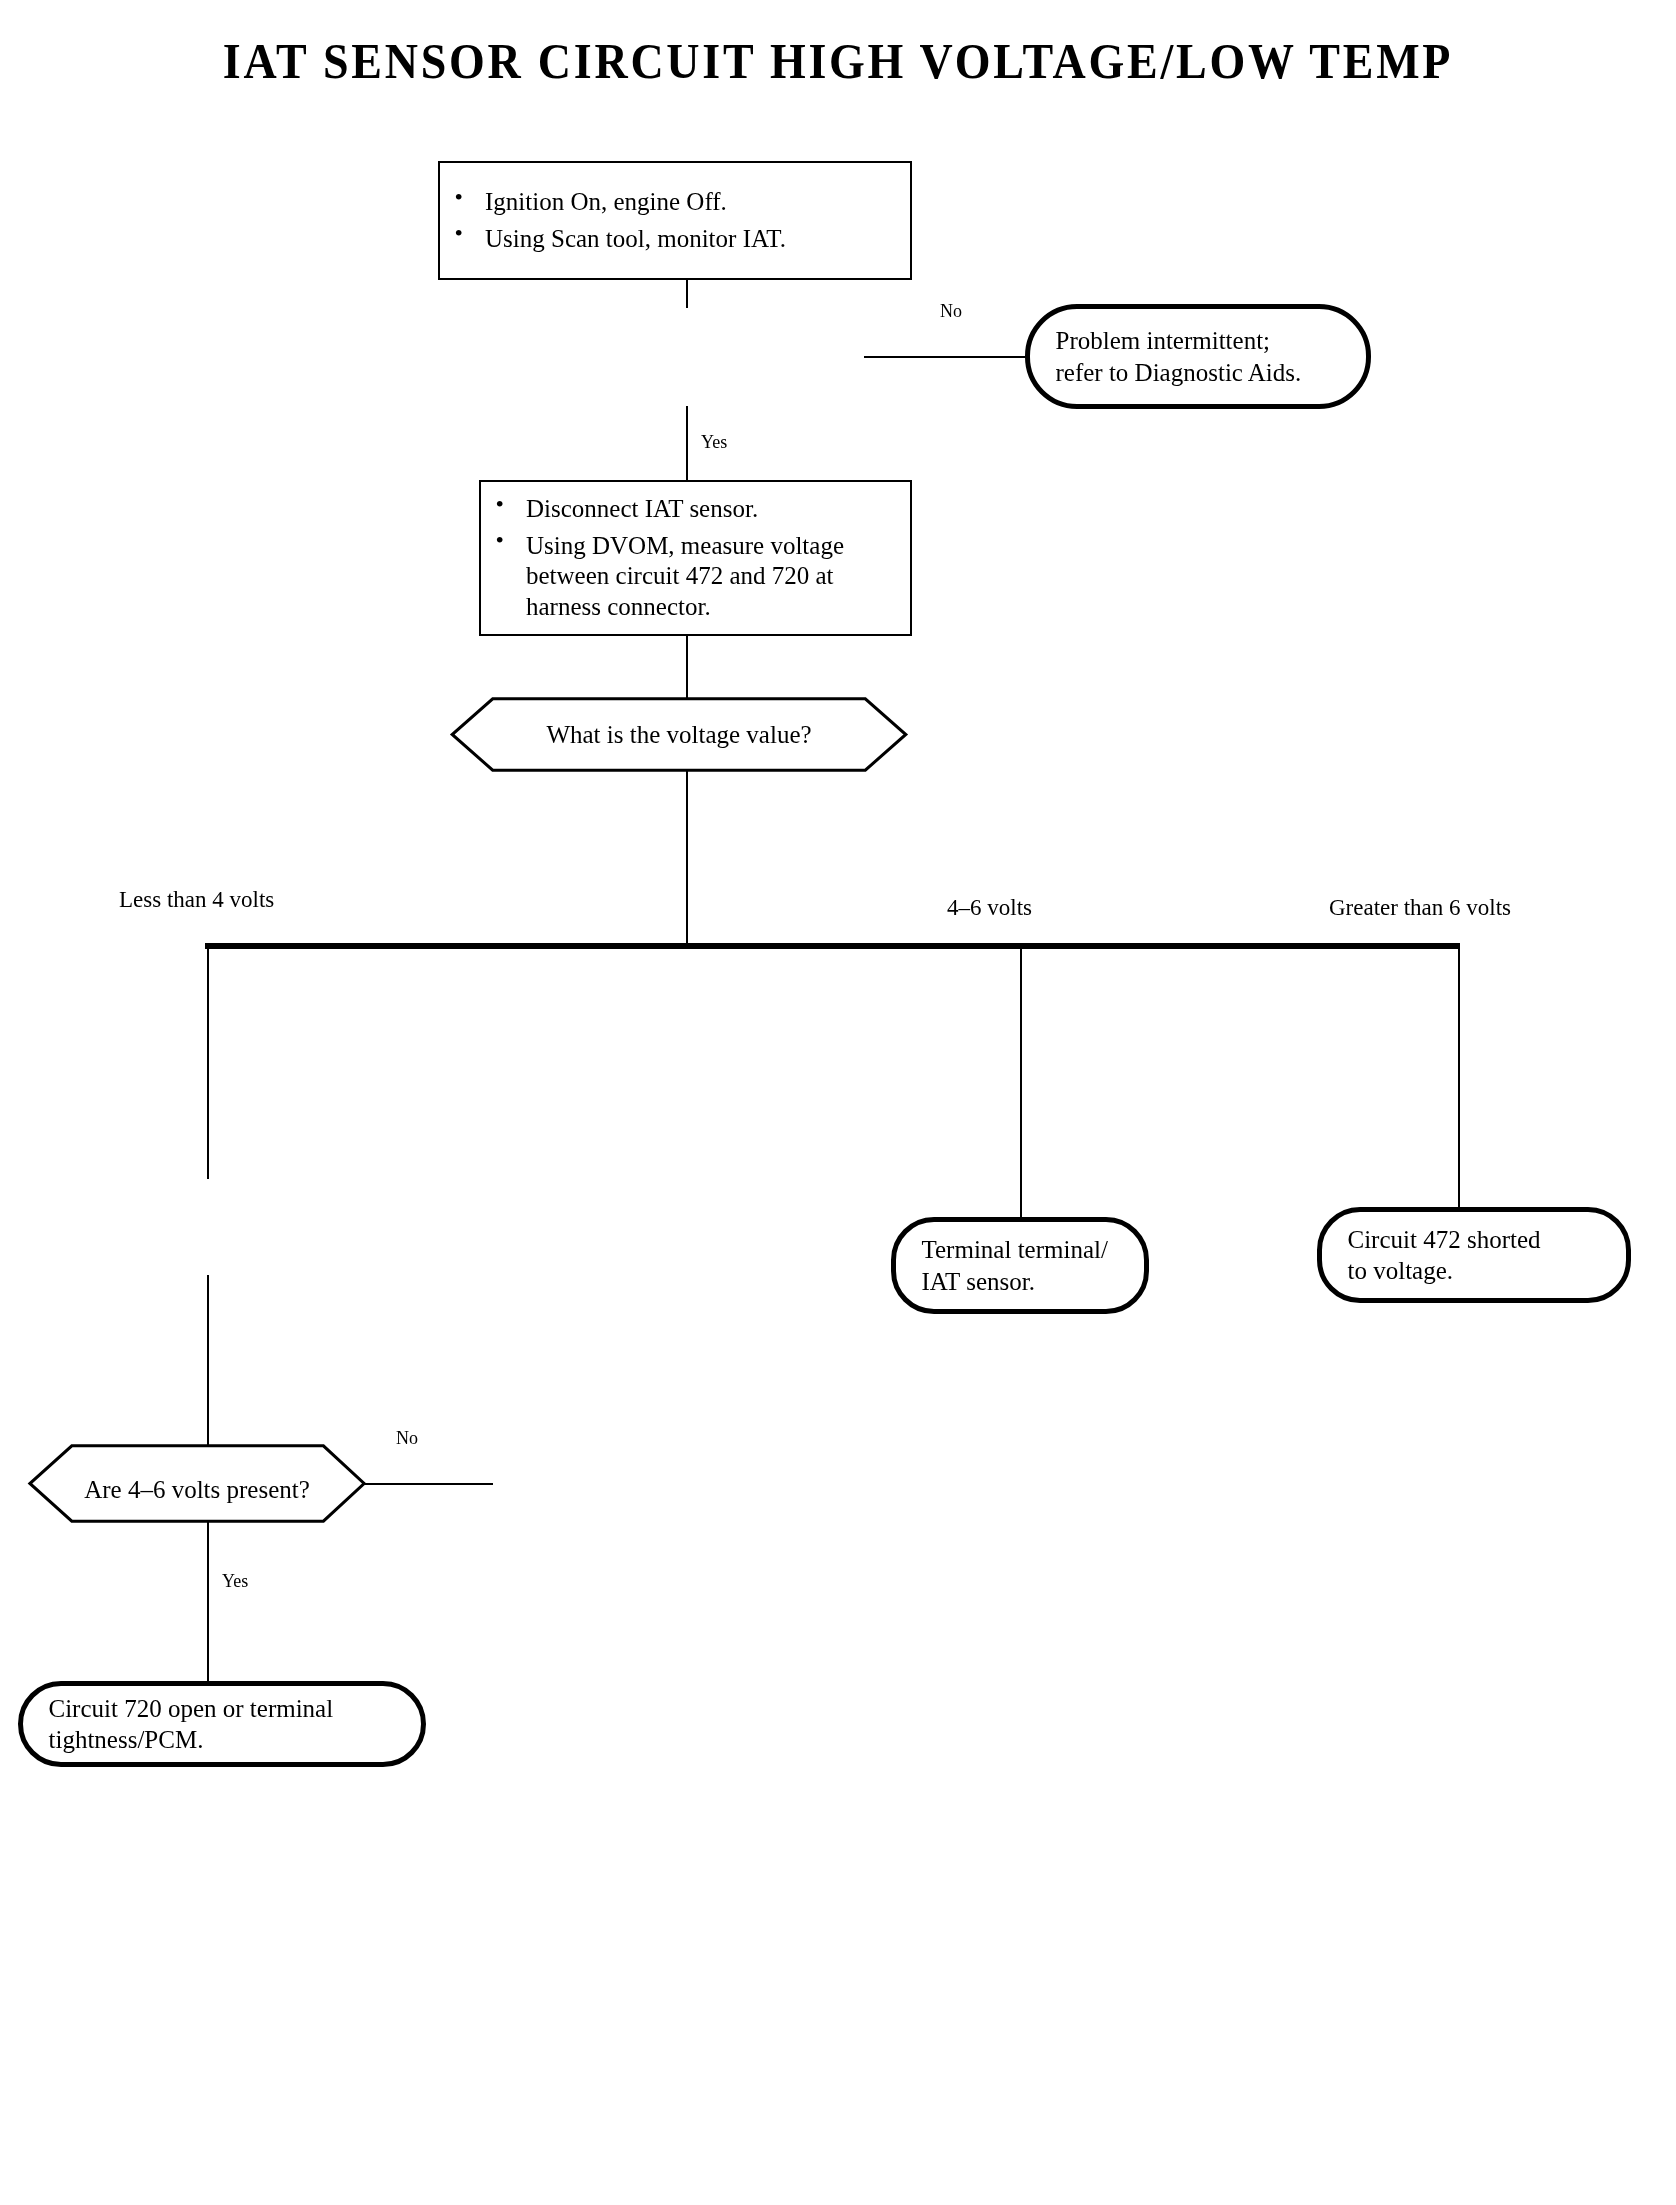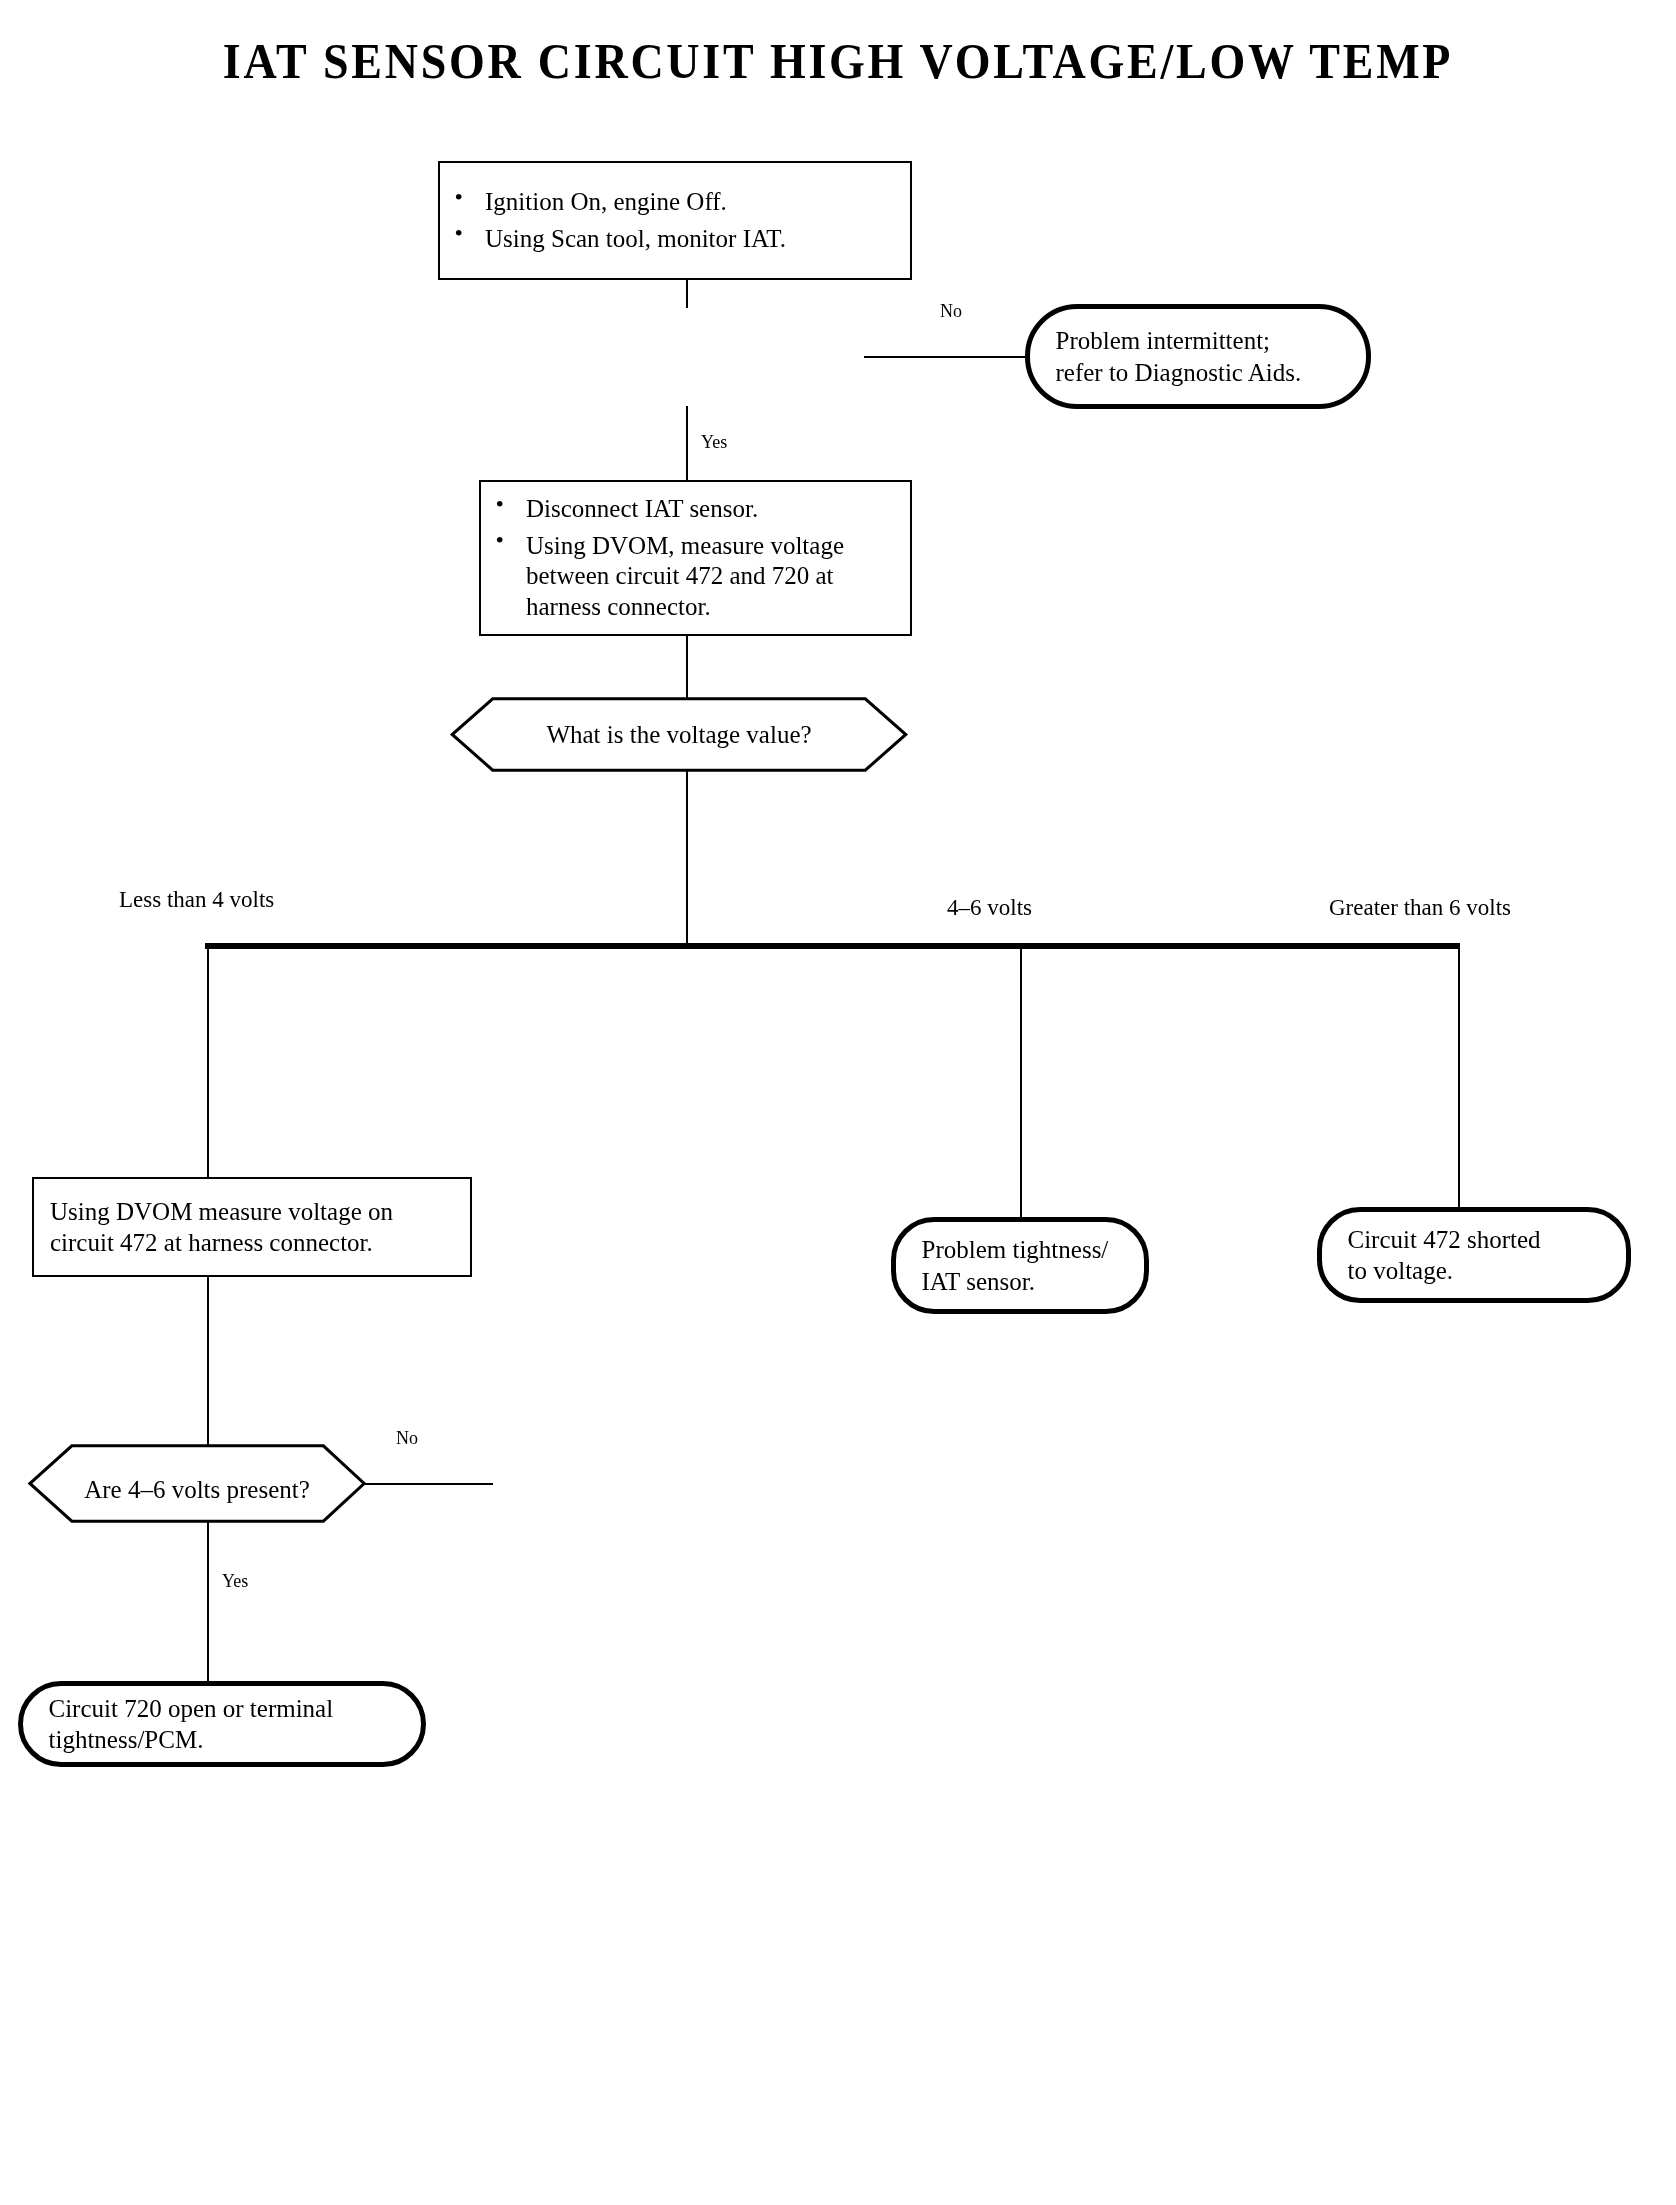--- a/index.html
+++ b/index.html
@@ -209,32 +209,24 @@
   <div class="branch-label" style="left:119px; top:886px;">Less than 4 volts</div>
   <div class="branch-label" style="left:947px; top:894px;">4–6 volts</div>
   <div class="branch-label" style="left:1329px; top:894px;">Greater than 6 volts</div>
 
   <div class="vline" style="left:207px; top:947px; height:232px;"></div>
 
   <div class="vline" style="left:1020px; top:947px; height:272px;"></div>
 
   <div class="vline" style="left:1458px; top:947px; height:263px;"></div>
 
-  <div class="proc-box" style="left:32px; top:1177px; width:440px; height:100px;">
-    <div class="proc-inner">
-      <div class="plain-text">
-        <div>Using DVOM measure voltage on</div>
-        <div>circuit 472 at harness connector.</div>
-      </div>
-    </div>
-  </div>
 
   <div class="terminator" style="left:891px; top:1217px; width:258px; height:97px; border-radius:43px;">
     <div class="term-text">
-      <div>Problem tightness/</div>
+      <div>Terminal terminal/</div>
       <div>IAT sensor.</div>
     </div>
   </div>
 
   <div class="terminator" style="left:1317px; top:1207px; width:314px; height:96px; border-radius:43px;">
     <div class="term-text">
       <div>Circuit 472 shorted</div>
       <div>to voltage.</div>
     </div>
   </div>

